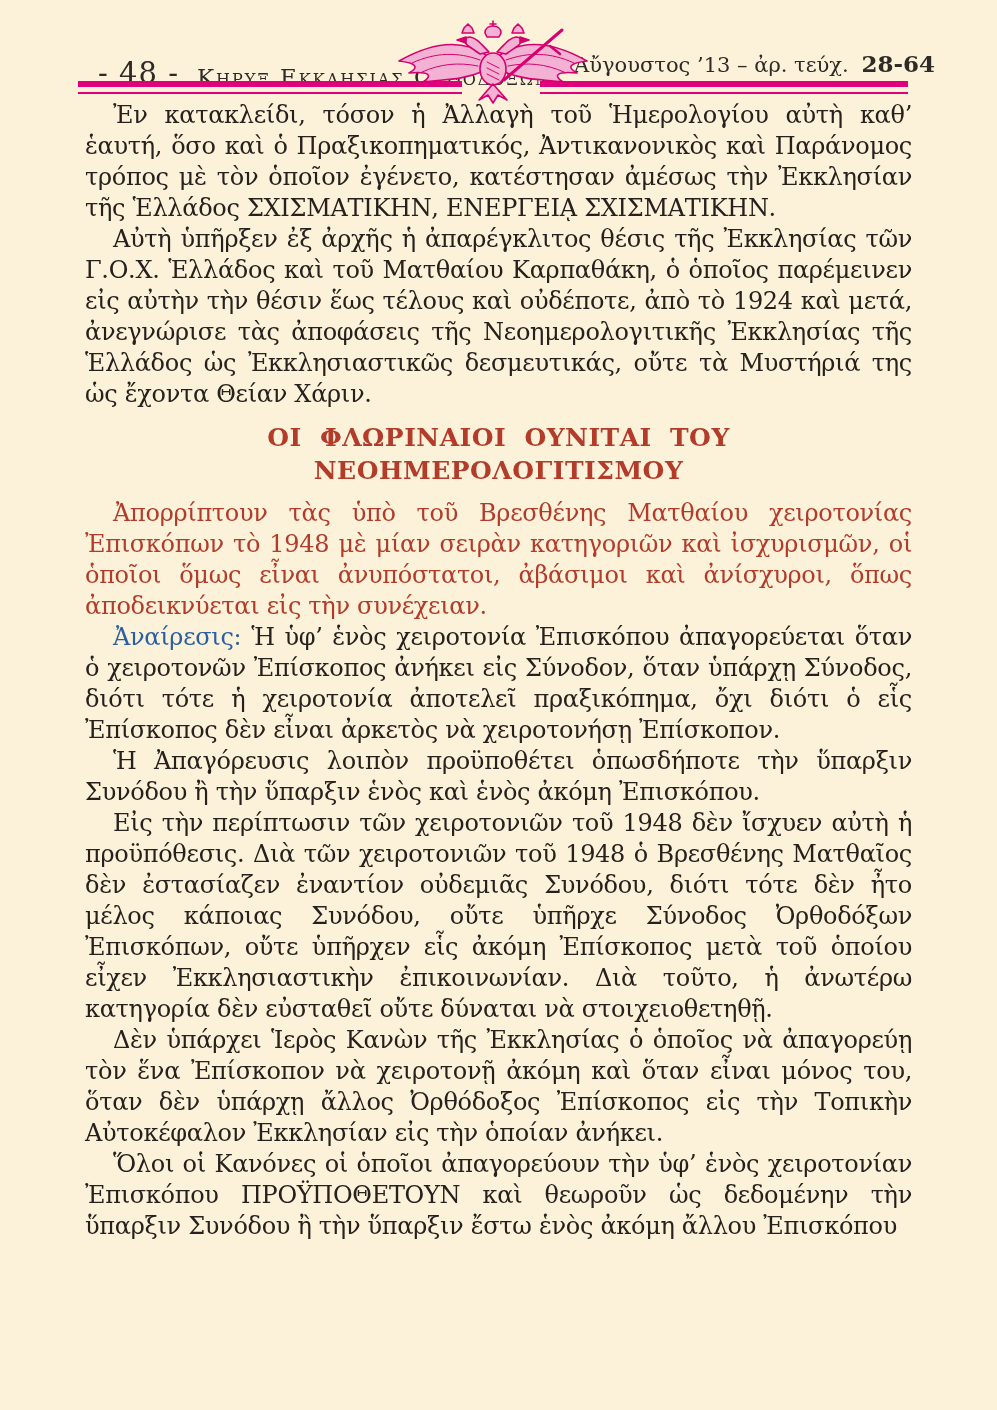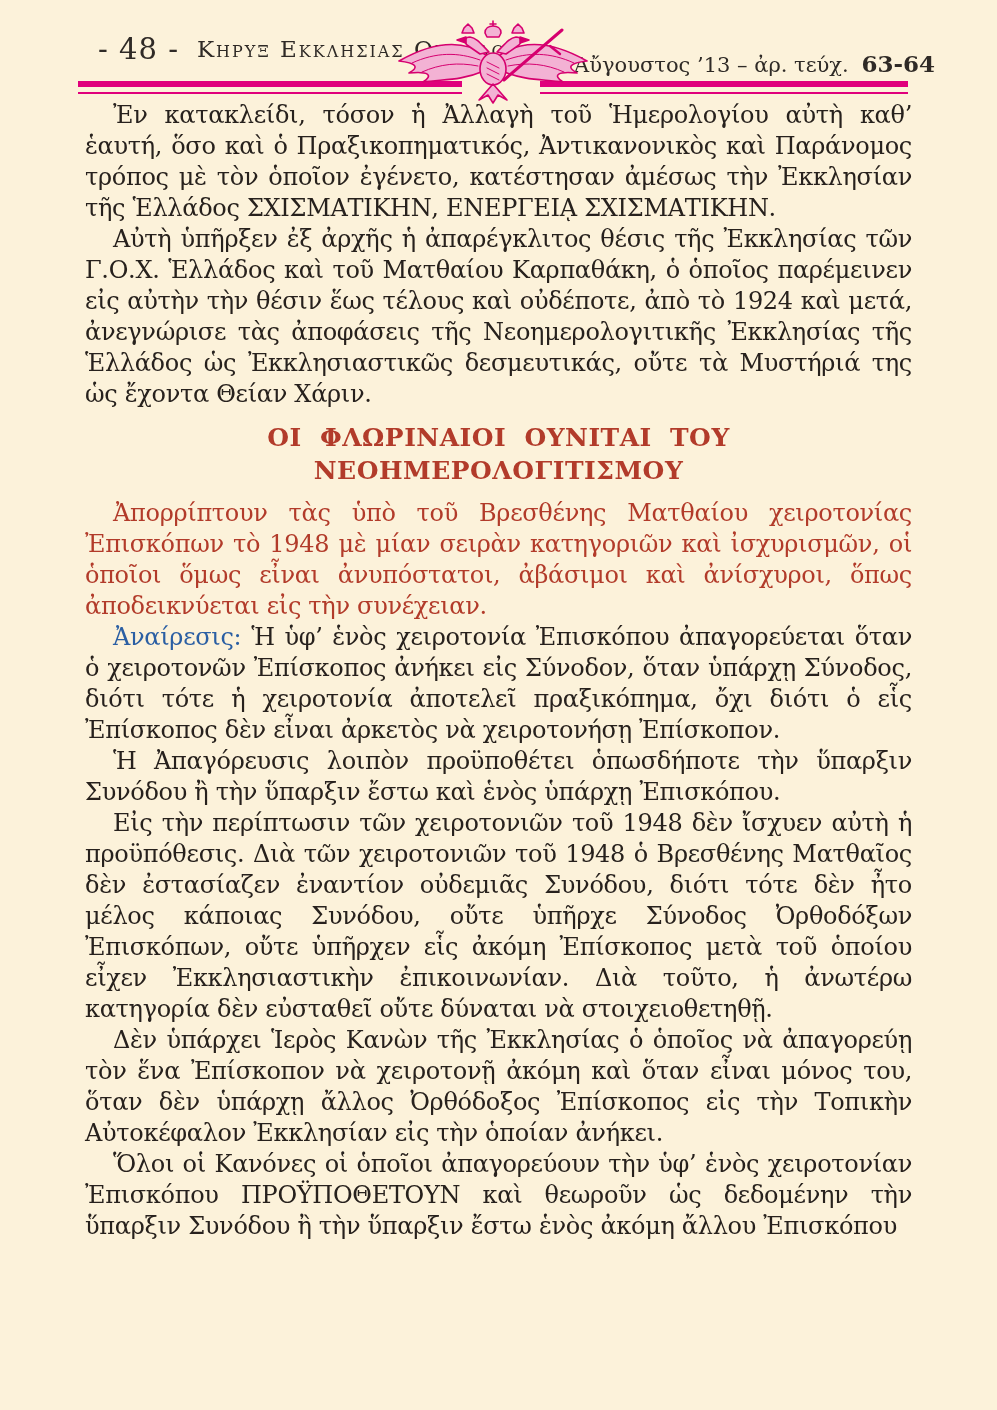--- a/index.html
+++ b/index.html
@@ -14,22 +14,22 @@
   body{
     width:997px;height:1410px;
     background:var(--paper);
     font-family:"DejaVu Serif","Liberation Serif",serif;
     overflow:hidden;position:relative;
   }
   .page{position:absolute;inset:0;overflow:hidden;}
 
   
   .hleft{
-    position:absolute;left:98px;top:32px;
-    display:flex;align-items:center;color:var(--headink);
+    position:absolute;left:98px;top:56px;
+    display:flex;align-items:flex-end;color:var(--headink);
     white-space:nowrap;
   }
   .pnum{font-size:29px;letter-spacing:1px;}
   .masthead{
     font-size:23px;margin-left:18px;
     font-variant:small-caps;letter-spacing:2px;
   }
   .hright{
     position:absolute;right:62px;top:50px;
     font-size:21px;color:var(--headink);white-space:nowrap;
@@ -65,21 +65,21 @@
 
 <div class="page">
 
   <div>
     <div class="hleft">
       <span class="pnum">- 48 -</span>
       <span class="masthead">Κηρυξ Εκκλησιας Ορθοδοξων</span>
     </div>
     <div class="hright">
       <span>Μάϊος - Αὔγουστος ’13 – ἀρ. τεύχ.</span>
-      <span class="issue-num">63-64</span>
+      <span class="issue-num">28-64</span>
     </div>
 
     <div class="rule thick seg-l"></div>
     <div class="rule thick seg-r"></div>
     <div class="rule thin seg-l"></div>
     <div class="rule thin seg-r"></div>
 
     <svg class="emblem" viewBox="0 0 202 84" xmlns="http://www.w3.org/2000/svg" aria-hidden="true">
       <g stroke="#d6006f" stroke-width="1.6" fill="#f3b2d4" stroke-linejoin="round" stroke-linecap="round">
 
@@ -128,21 +128,21 @@
     <p class="red b">
       <span>Ἀπορρίπτουν τὰς ὑπὸ τοῦ Βρεσθένης Ματθαίου χειροτονίας Ἐπισκόπων τὸ 1948 μὲ μίαν σειρὰν κατηγοριῶν καὶ ἰσχυρισμῶν, οἱ ὁποῖοι ὅμως εἶναι ἀνυπόστατοι, ἀβάσιμοι καὶ ἀνίσχυροι, ὅπως ἀποδεικνύεται εἰς τὴν συνέχειαν.</span>
     </p>
 
 
     <p>
       <span class="blue b">Ἀναίρεσις: </span><span>Ἡ ὑφ’ ἑνὸς χειροτονία Ἐπισκόπου ἀπαγορεύεται ὅταν ὁ χειροτονῶν Ἐπίσκοπος ἀνήκει εἰς Σύνοδον, ὅταν ὑπάρχῃ Σύνοδος, διότι τότε ἡ χειροτονία ἀποτελεῖ πραξικόπημα, ὄχι διότι ὁ εἷς Ἐπίσκοπος δὲν εἶναι ἀρκετὸς νὰ χειροτονήσῃ Ἐπίσκοπον.</span>
     </p>
 
     <p class="b">
-      <span>Ἡ Ἀπαγόρευσις λοιπὸν προϋποθέτει ὁπωσδήποτε τὴν ὕπαρξιν Συνόδου ἢ τὴν ὕπαρξιν ἔστω καὶ ἑνὸς ὑπάρχῃ Ἐπισκόπου.</span>
+      <span>Ἡ Ἀπαγόρευσις λοιπὸν προϋποθέτει ὁπωσδήποτε τὴν ὕπαρξιν Συνόδου ἢ τὴν ὕπαρξιν ἑνὸς καὶ ἑνὸς ἀκόμη Ἐπισκόπου.</span>
     </p>
 
     <p>
       <span>Εἰς τὴν περίπτωσιν τῶν χειροτονιῶν τοῦ </span><span class="b">1948</span><span> δὲν ἴσχυεν αὐτὴ ἡ προϋπόθεσις. Διὰ τῶν χειροτονιῶν τοῦ </span><span class="b">1948</span><span> ὁ Βρεσθένης Ματθαῖος δὲν ἐστασίαζεν ἐναντίον οὐδεμιᾶς Συνόδου, </span><span class="b">διότι τότε δὲν ἦτο μέλος κάποιας Συνόδου, οὔτε ὑπῆρχε Σύνοδος Ὀρθοδόξων Ἐπισκόπων, οὔτε ὑπῆρχεν εἷς ἀκόμη Ἐπίσκοπος μετὰ τοῦ ὁποίου εἶχεν Ἐκκλησιαστικὴν ἐπικοινωνίαν.</span><span> Διὰ τοῦτο, ἡ ἀνωτέρω κατηγορία δὲν εὐσταθεῖ οὔτε δύναται νὰ στοιχειοθετηθῇ.</span>
     </p>
 
     <p>
       <span>Δὲν ὑπάρχει Ἱερὸς Κανὼν τῆς Ἐκκλησίας ὁ ὁποῖος </span><span class="b">νὰ ἀπαγορεύῃ τὸν ἕνα Ἐπίσκοπον νὰ χειροτονῇ ἀκόμη καὶ ὅταν εἶναι μόνος του,</span><span> ὅταν δὲν ὑπάρχῃ ἄλλος Ὀρθόδοξος Ἐπίσκοπος εἰς τὴν Τοπικὴν Αὐτοκέφαλον Ἐκκλησίαν εἰς τὴν ὁποίαν ἀνήκει.</span>
     </p>
 

